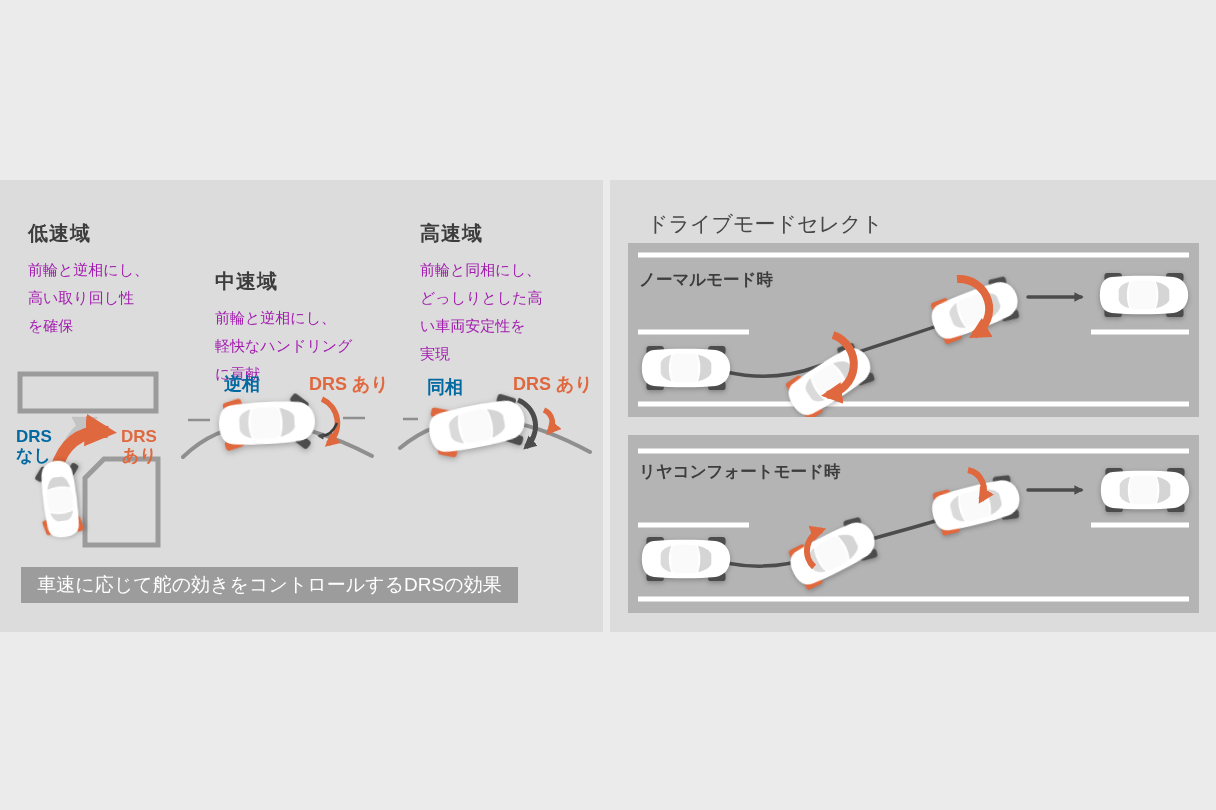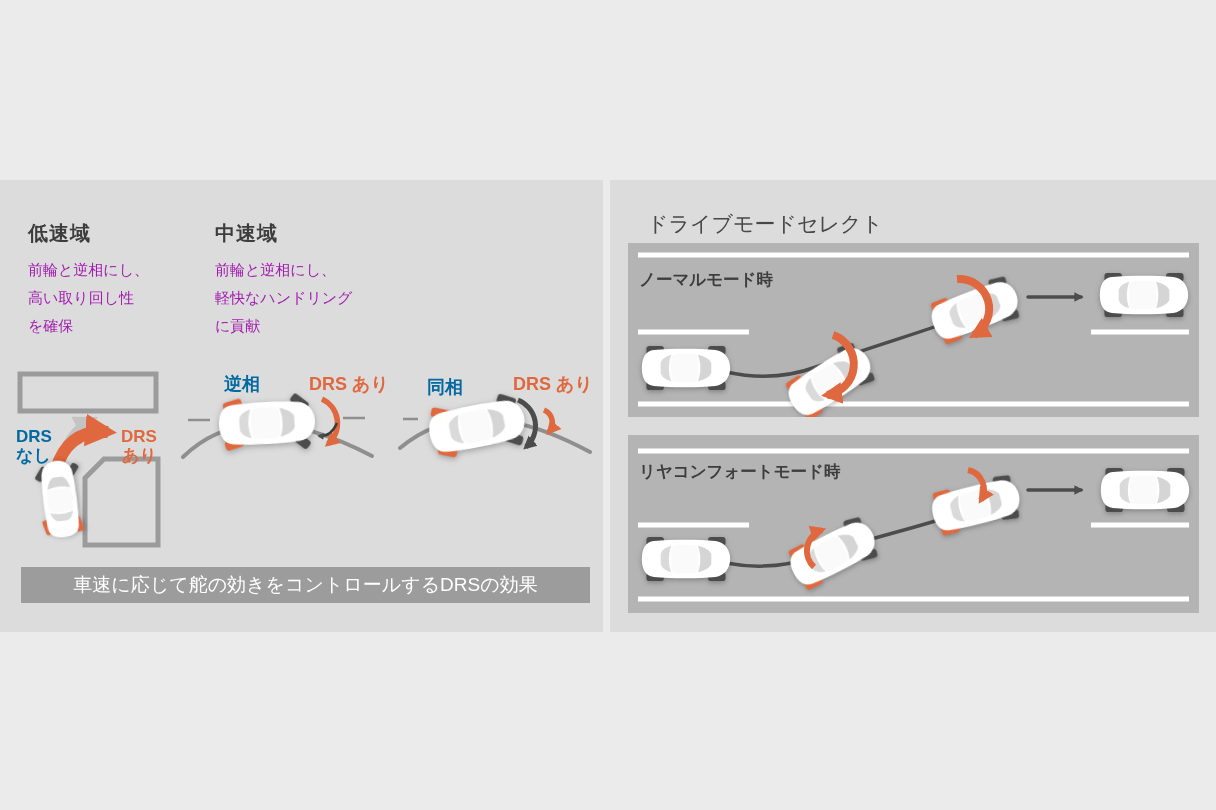--- a/index.html
+++ b/index.html
@@ -10,30 +10,30 @@
   .panel.left{left:0;width:603px;}
   .panel.right{left:610px;width:606px;}
 
   .overlay{position:absolute;left:0;top:0;width:100%;height:100%;display:block;}
 
   
   .col{position:absolute;top:40px;}
   .col h3{margin:0 0 9px 0;font-size:20px;font-weight:600;color:#3d3d3d;letter-spacing:1px;}
   .col p{margin:0;font-size:15px;line-height:28px;color:#a21caf;white-space:pre-line;}
   .col.c1{left:28px;width:175px;}
-  .col.c2{left:215px;width:185px;}
+  .col.c2{left:215px;width:185px;margin-top:48px;}
   .col.c3{left:420px;width:170px;}
 
   .lbl{position:absolute;font-weight:700;white-space:pre-line;}
   .lbl.dark{color:#0369a1;}
   .lbl.orange{color:#e0683e;text-align:right;}
   .lbl.drs2{font-size:17px;line-height:19px;margin-top:8px;}
   .lbl.phase{font-size:18px;line-height:19px;}
 
-  .caption{position:absolute;left:21px;top:387px;width:569px;height:36px;line-height:36px;
+  .caption{position:absolute;left:21px;top:387px;width:497px;height:36px;line-height:36px;
            background:#9c9c9c;color:#ffffff;font-size:19px;text-align:center;}
 
   
   .pt{position:absolute;left:20px;top:13px;margin:17px;font-size:21px;font-weight:500;color:#474747;}
   .road{position:absolute;left:18px;width:571px;background:#b4b4b4;}
   .road.r1{top:63px;height:174px;}
   .road.r2{top:255px;height:178px;}
   .mode-lbl{position:absolute;left:11px;top:26px;font-size:16.5px;font-weight:700;color:#3d3d3d;}
 
   
@@ -95,20 +95,27 @@
       <p>前輪と逆相にし、
 高い取り回し性
 を確保</p>
     </div>
     <div class="col c2">
       <h3>中速域</h3>
       <p>前輪と逆相にし、
 軽快なハンドリング
 に貢献</p>
     </div>
+    <div class="col c3">
+      <h3>高速域</h3>
+      <p>前輪と同相にし、
+どっしりとした高
+い車両安定性を
+実現</p>
+    </div>
 
     <svg class="overlay" viewBox="0 0 603 452">
 
       <g>
         <rect class="wall" x="20" y="194" width="136" height="37"></rect>
         <path class="wall" d="M 104 279 L 158 279 L 158 365 L 85 365 L 85 298 Z"></path>
       </g>
 
       <path class="arr-gray" d="M 59 289 C 64 262 76 248 92 240" marker-end="url(#mg)"></path>
       <path class="arr-orange-big" d="M 56 289 C 65 260 84 250 108 252" marker-end="url(#mo)"></path>

